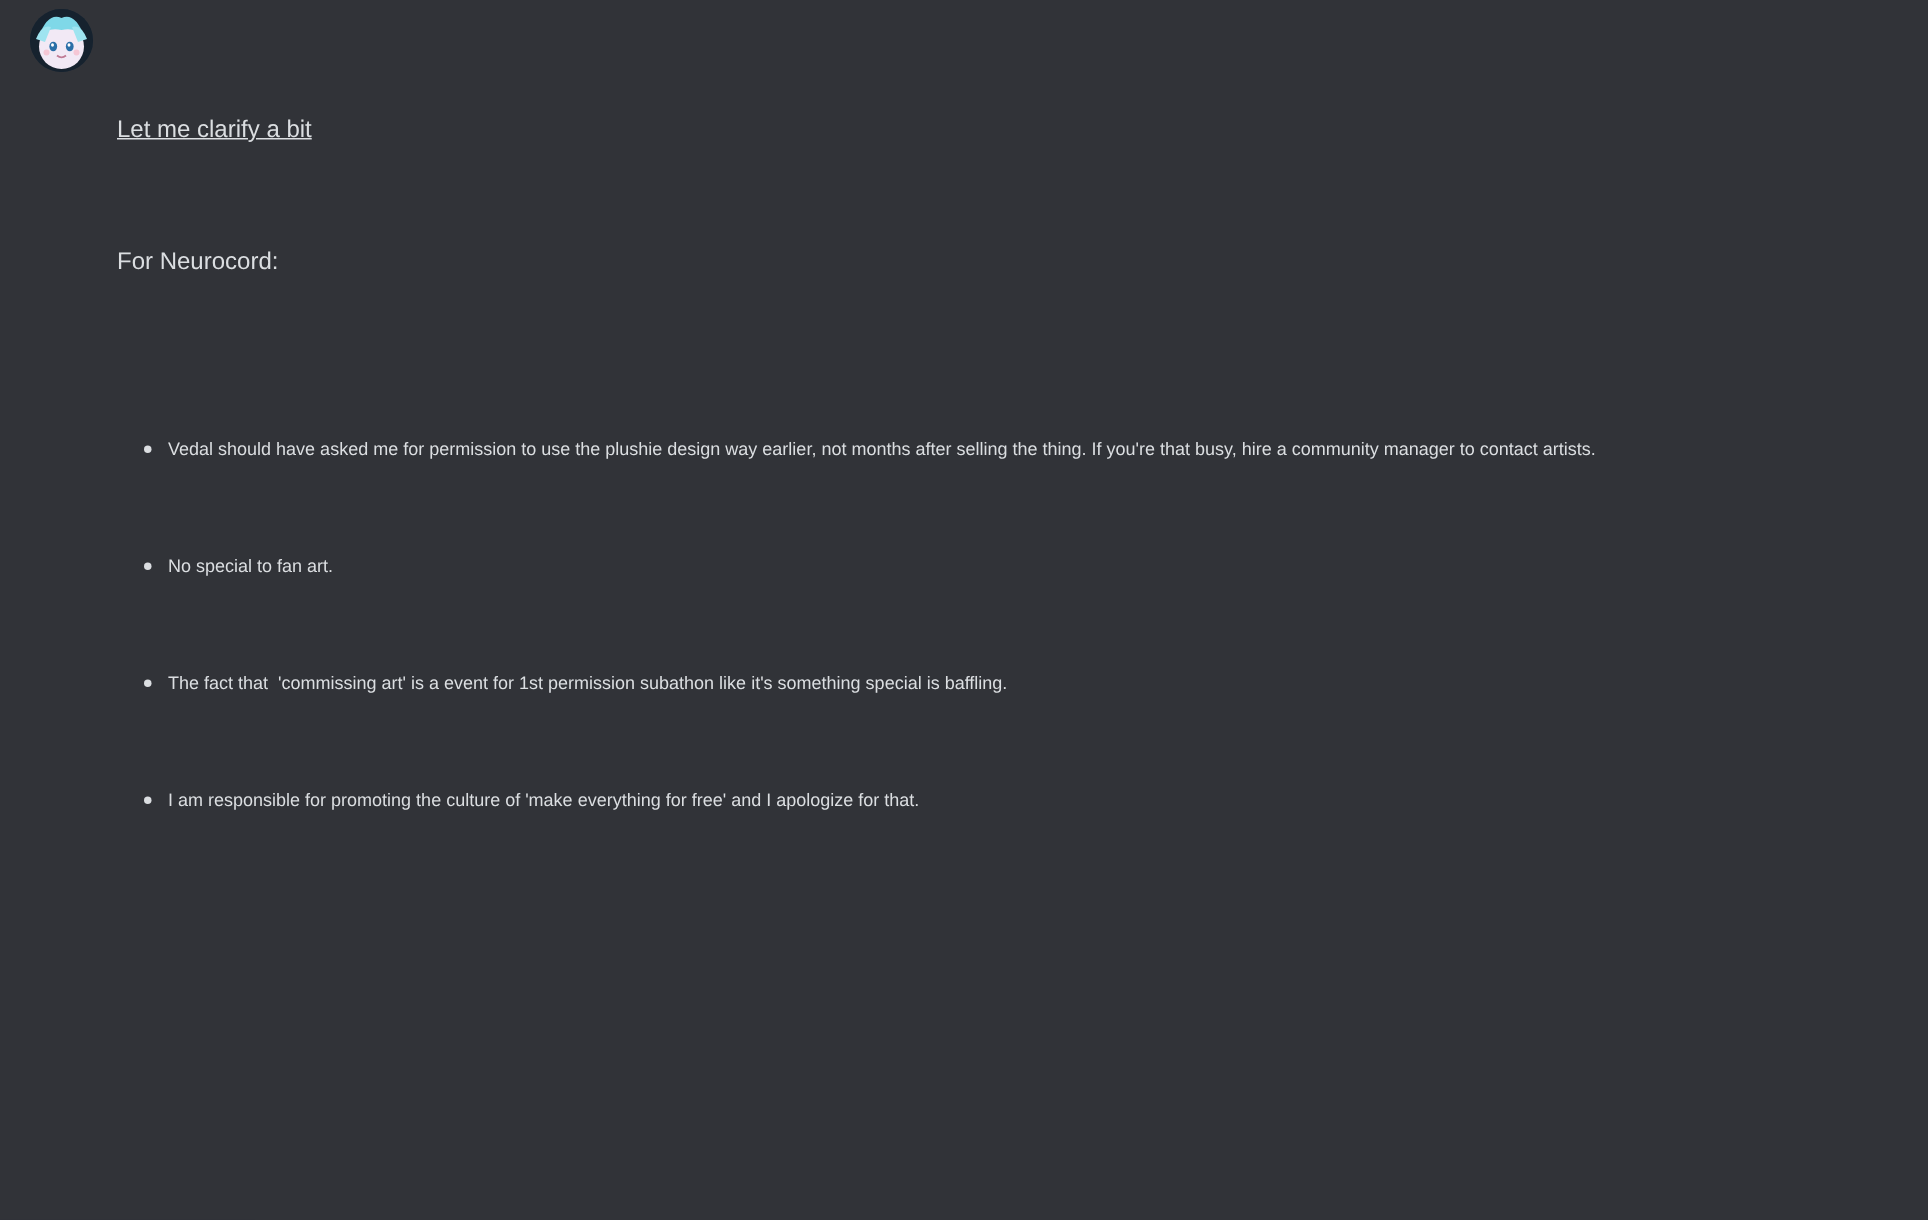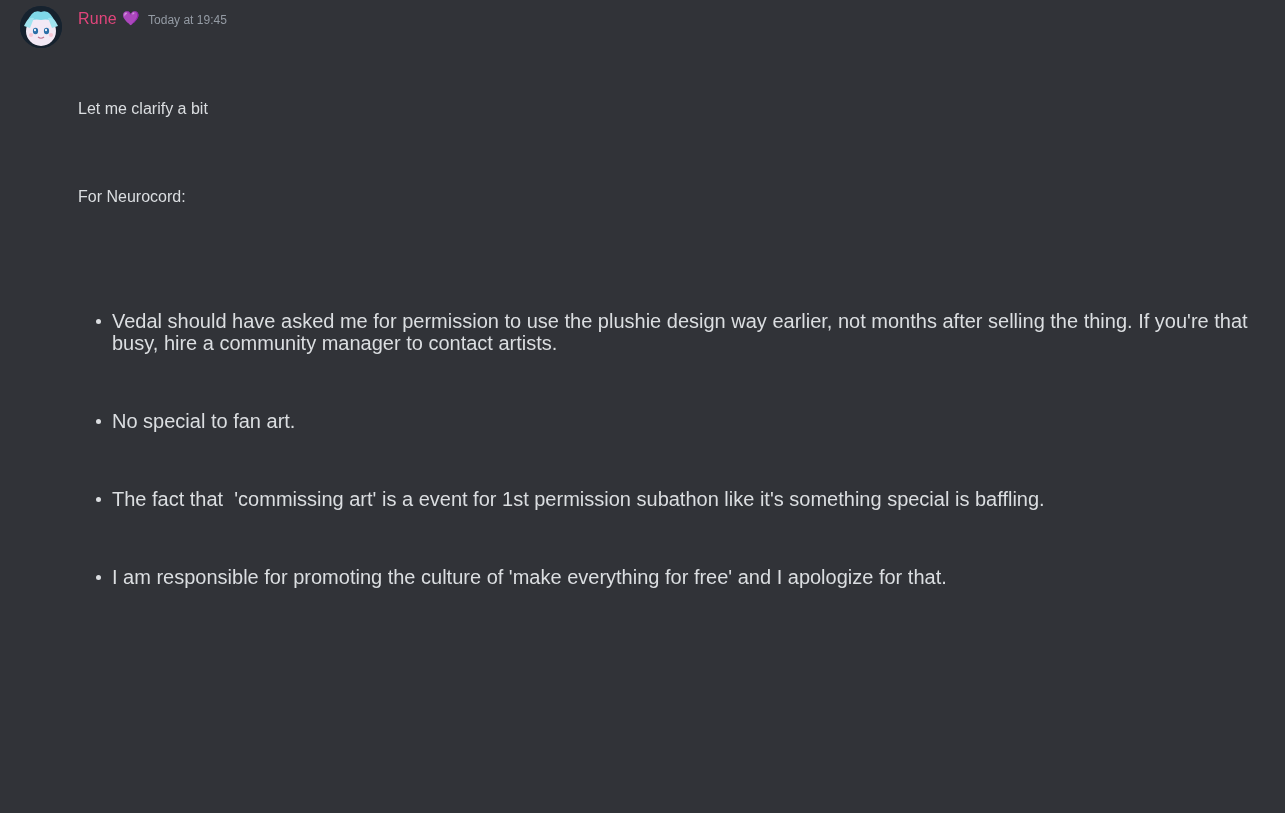--- a/index.html
+++ b/index.html
@@ -65,35 +65,36 @@
     font-size: 16px;
     line-height: 1.375rem;
     color: #dbdee1;
     white-space: pre-wrap;
   }
 
   .intro-line {
     margin-top: 2px;
     font-size: 16px;
     line-height: 22px;
+    text-decoration: underline;
   }
 
   .section-head {
     font-size: 16px;
     line-height: 22px;
   }
 
   ul.bullets {
     margin: 6px 0 0 0;
     padding: 0 0 0 34px;
     list-style: none;
   }
   ul.bullets li {
     position: relative;
-    font-size: 20px;
+    font-size: 12px;
     line-height: 22px;
     margin-top: 12px;
     padding-left: 0;
     max-width: 1165px;
   }
   ul.bullets li:first-child { margin-top: 8px; }
   ul.bullets li::before {
     content: "";
     position: absolute;
     left: -16px;
@@ -119,25 +120,20 @@
       <ellipse cx="15.5" cy="25" rx="2.6" ry="3.2" fill="#2a6fa8"></ellipse>
       <ellipse cx="26.5" cy="25" rx="2.6" ry="3.2" fill="#2a6fa8"></ellipse>
       <ellipse cx="15" cy="24" rx="1" ry="1.2" fill="#ffffff"></ellipse>
       <ellipse cx="26" cy="24" rx="1" ry="1.2" fill="#ffffff"></ellipse>
       <path d="M18 31 Q21 33.5 24 31" stroke="#c07b95" stroke-width="1.2" fill="none"></path>
       <circle cx="11" cy="29" r="2" fill="#f7b8c8" opacity="0.7"></circle>
       <circle cx="31" cy="29" r="2" fill="#f7b8c8" opacity="0.7"></circle>
     </svg>
   </div>
 
-  <div class="msg-header">
-    <span class="username" style="color: rgb(224, 69, 123);">Rune</span>
-    <span class="badge-emoji">💜</span>
-    <span class="timestamp">Today at 19:45</span>
-  </div>
 
   <div class="msg-body">
 
     <div class="intro-line">Let me clarify a bit</div>
 
     <div class="section-head">For Neurocord:</div>
     <ul class="bullets">
       <li>Vedal should have asked me for permission to use the plushie design way earlier, not months after selling the thing. If you're that busy, hire a community manager to contact artists.</li>
       <li>No special to fan art.</li>
       <li>The fact that  'commissing art' is a event for 1st permission subathon like it's something special is baffling.</li>

